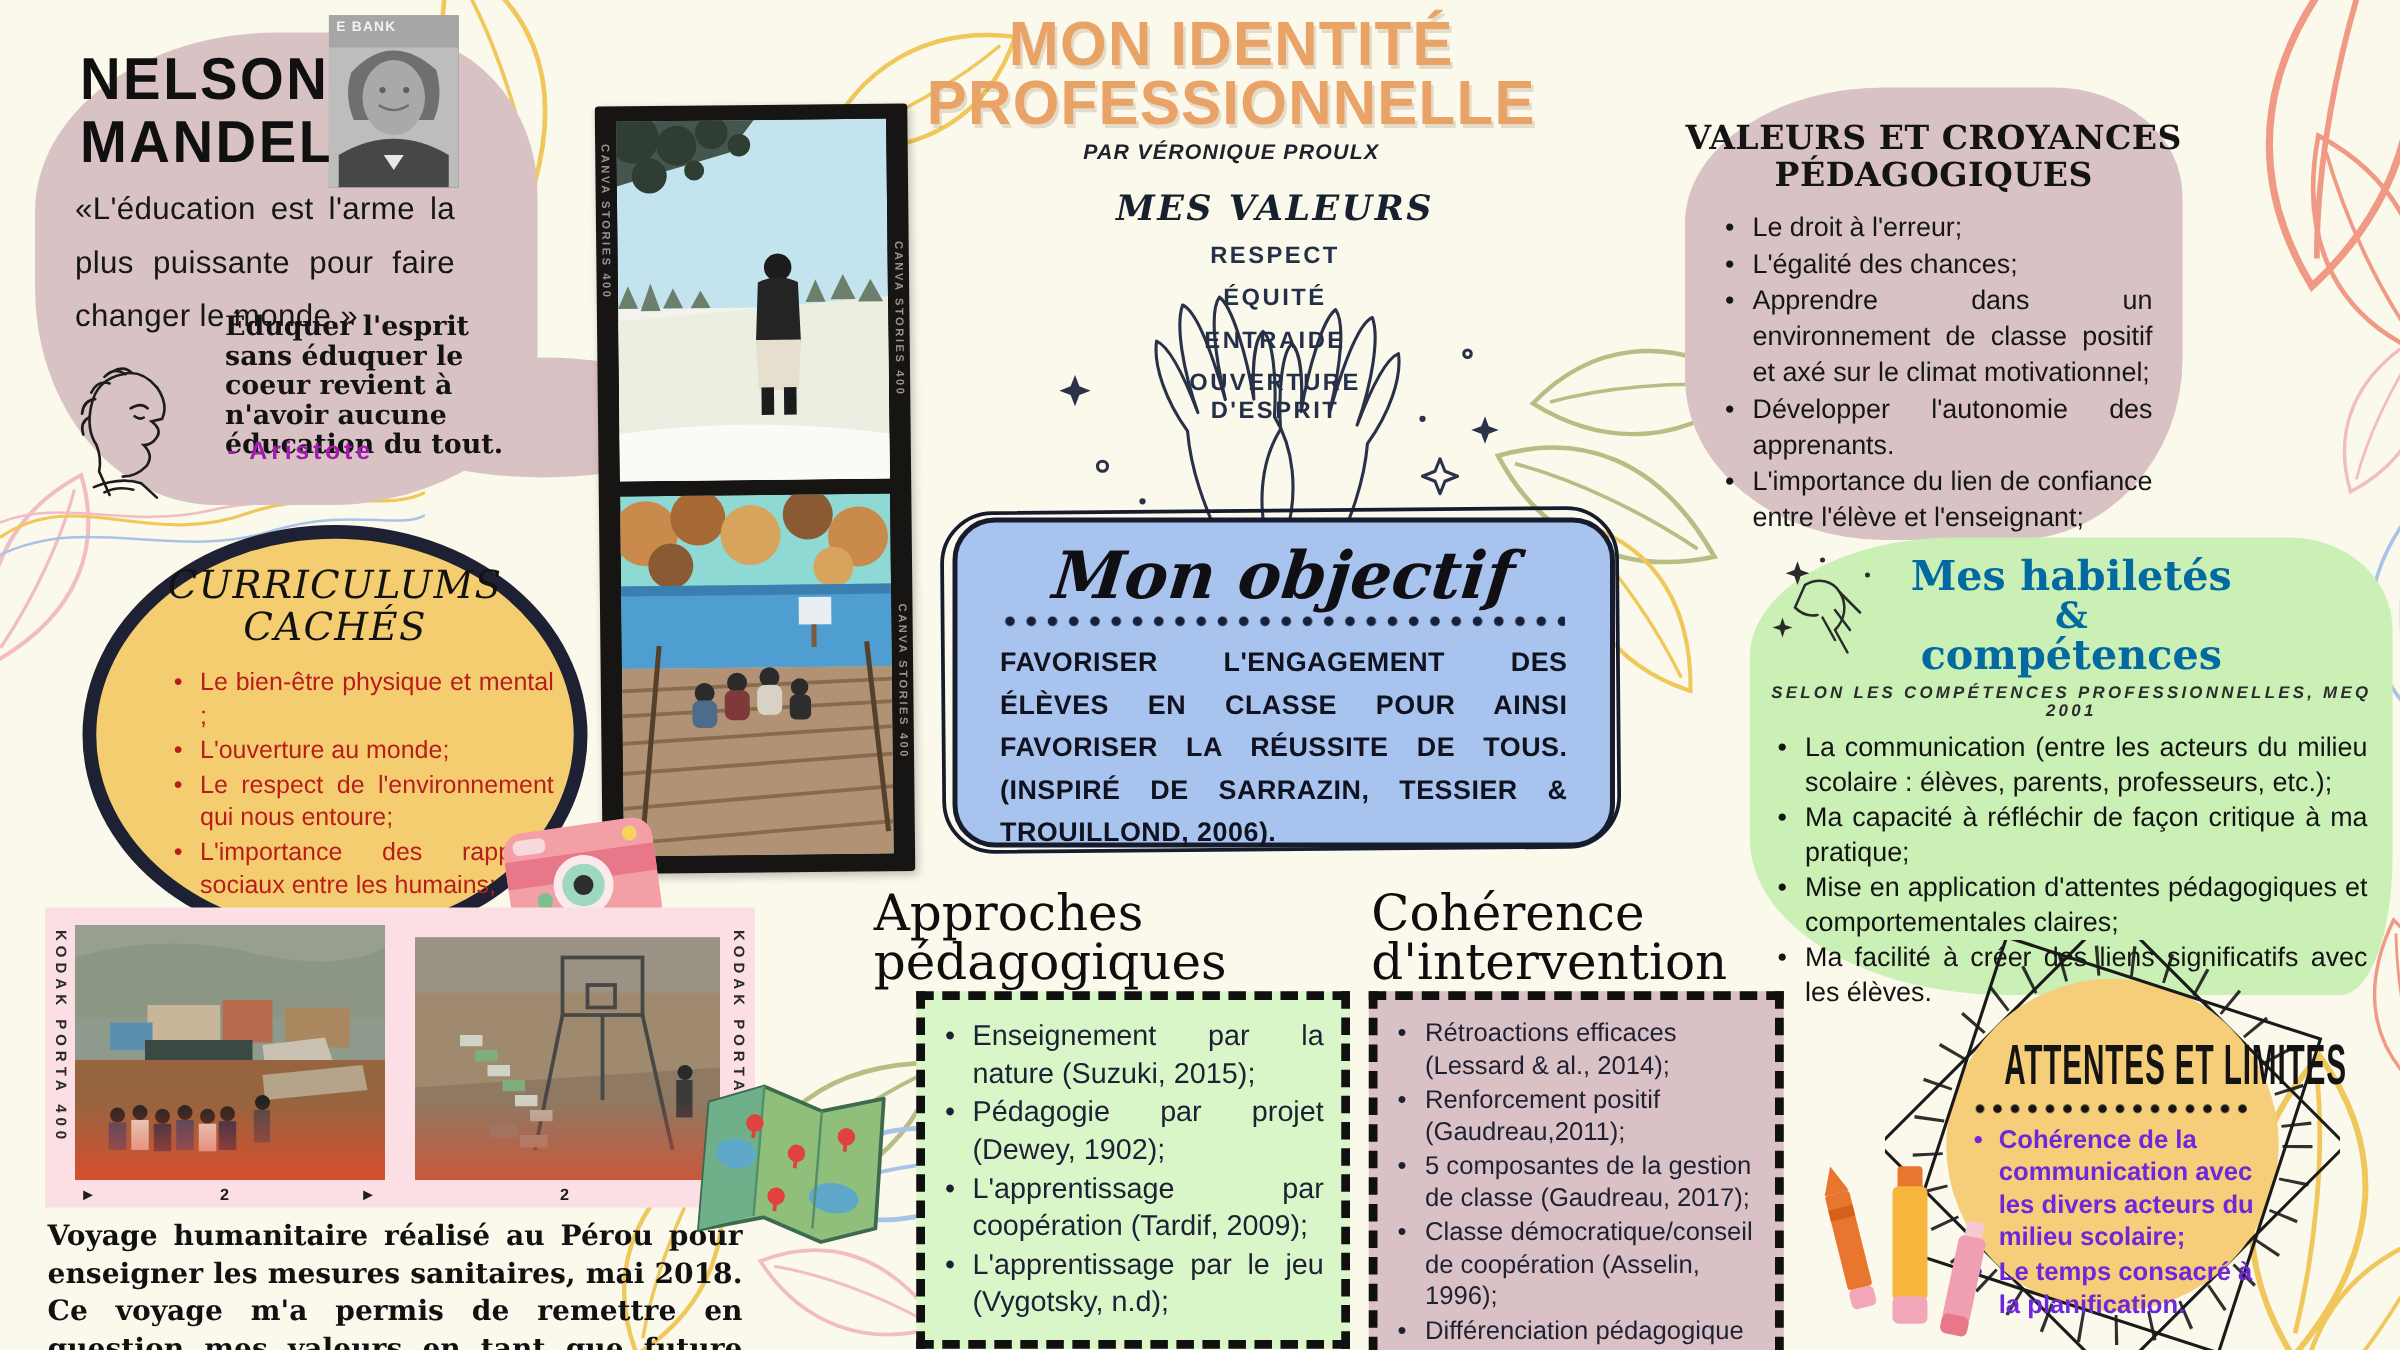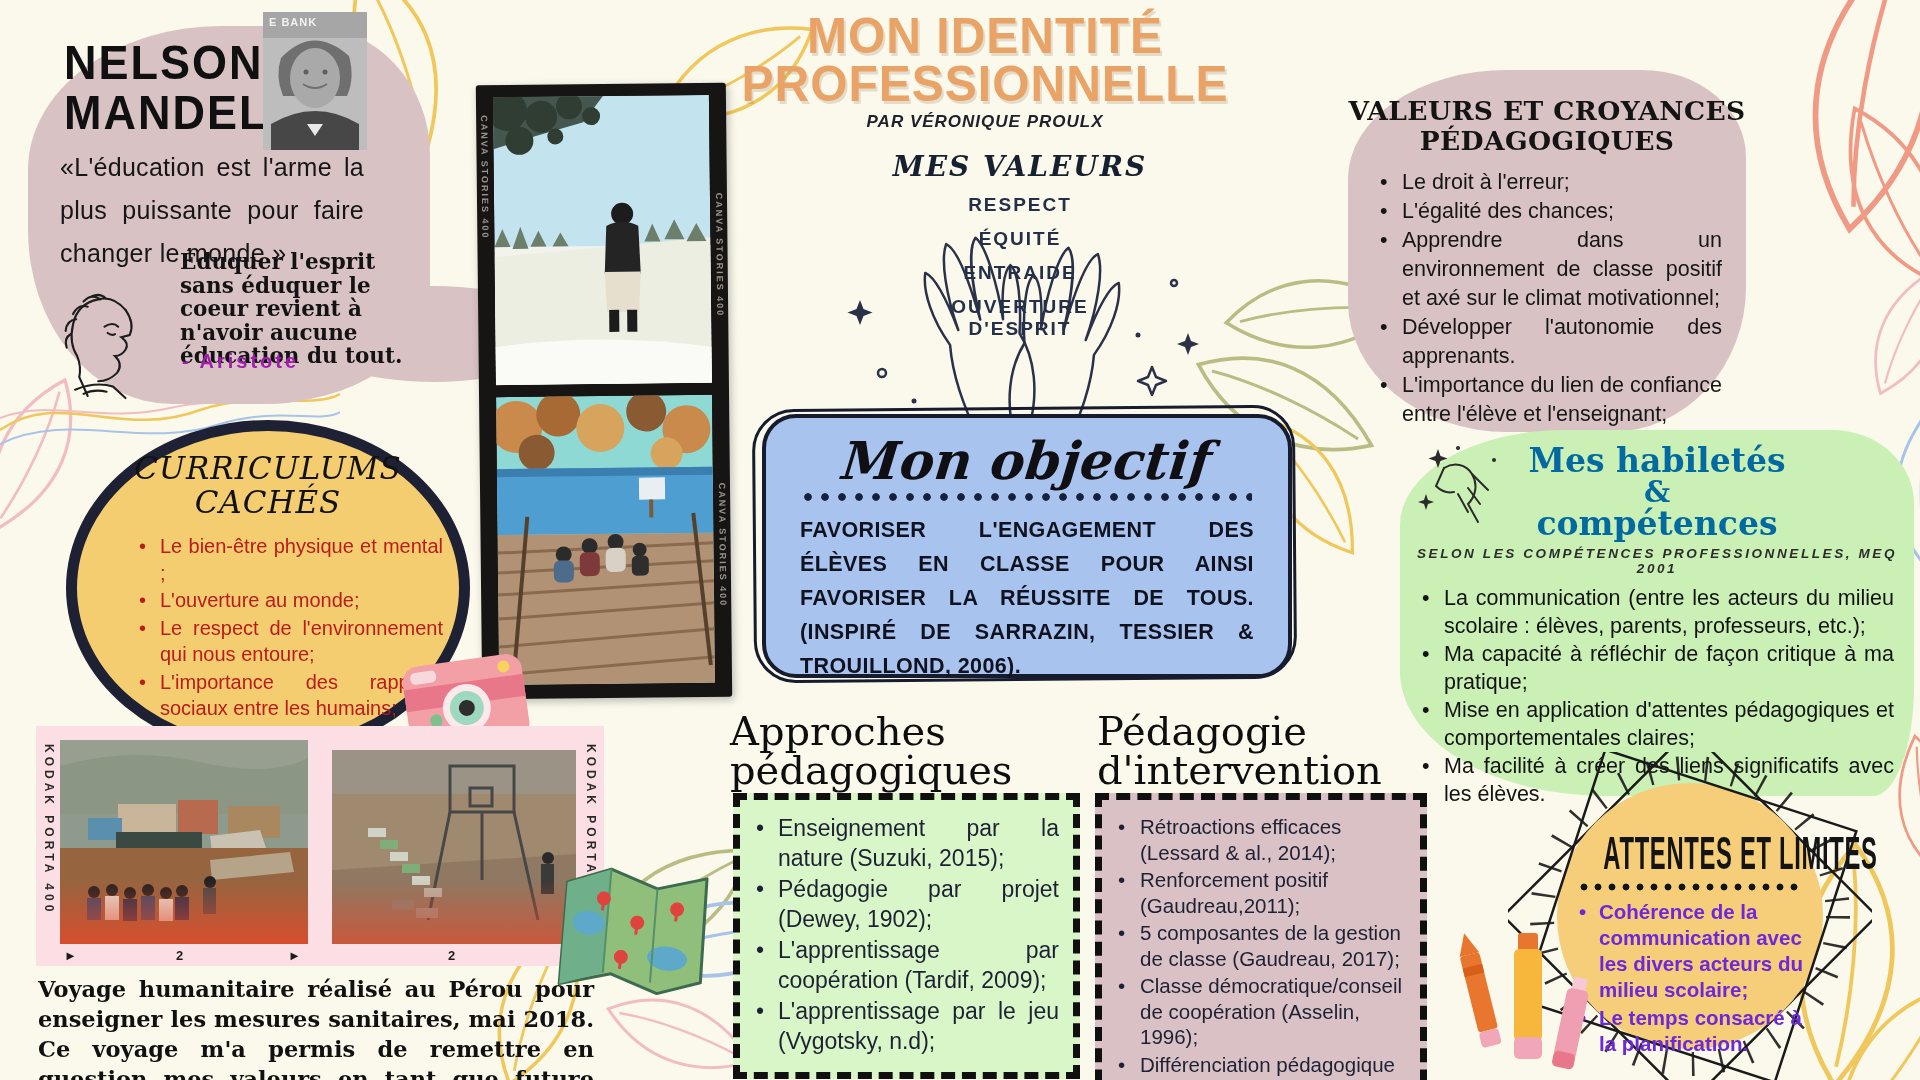--- a/index.html
+++ b/index.html
@@ -441,21 +441,21 @@
       <li>ENTRAIDE</li>
       <li>OUVERTURE D'ESPRIT</li>
     </ul>
 
   <div class="abs objectif">
     <div class="objectif-title">Mon objectif</div>
     <div class="dots objectif-dots"></div>
     <div class="objectif-body">FAVORISER L'ENGAGEMENT DES ÉLÈVES EN CLASSE POUR AINSI FAVORISER LA RÉUSSITE DE TOUS. (INSPIRÉ DE SARRAZIN, TESSIER &amp; TROUILLOND, 2006).</div>
   </div>
 
-  <div class="abs sec-heading" style="left:730px;top:712px">
+  <div class="abs sec-heading" style="left:699px;top:712px">
     <div>Approches</div>
     <div>pédagogiques</div>
   </div>
   <div class="dash-box approches-box">
     <ul>
         <li>Enseignement par la nature (Suzuki, 2015);</li>
         <li>Pédagogie par projet (Dewey, 1902);</li>
         <li>L'apprentissage par coopération (Tardif, 2009);</li>
         <li>L'apprentissage par le jeu (Vygotsky, n.d);</li>
       </ul>
@@ -473,21 +473,21 @@
       <circle cx="84" cy="64" r="7" fill="#e0433d"></circle>
         <path d="M84,64 l0,12" stroke="#e0433d" stroke-width="3"></path>
       <circle cx="122" cy="46" r="7" fill="#e0433d"></circle>
         <path d="M122,46 l0,12" stroke="#e0433d" stroke-width="3"></path>
       <circle cx="72" cy="100" r="7" fill="#e0433d"></circle>
         <path d="M72,100 l0,12" stroke="#e0433d" stroke-width="3"></path>
     </g>
   </svg>
 
   <div class="abs sec-heading" style="left:1097px;top:712px">
-    <div>Pédagogie</div>
+    <div>Cohérence</div>
     <div>d'intervention</div>
   </div>
   <div class="dash-box strategies-box">
     <ul>
         <li>Rétroactions efficaces (Lessard &amp; al., 2014);</li>
         <li>Renforcement positif (Gaudreau,2011);</li>
         <li>5 composantes de la gestion de classe (Gaudreau, 2017);</li>
         <li>Classe démocratique/conseil de coopération (Asselin, 1996);</li>
         <li>Différenciation pédagogique (Tomlinson &amp; Mctighe, 2010).</li>
       </ul>

